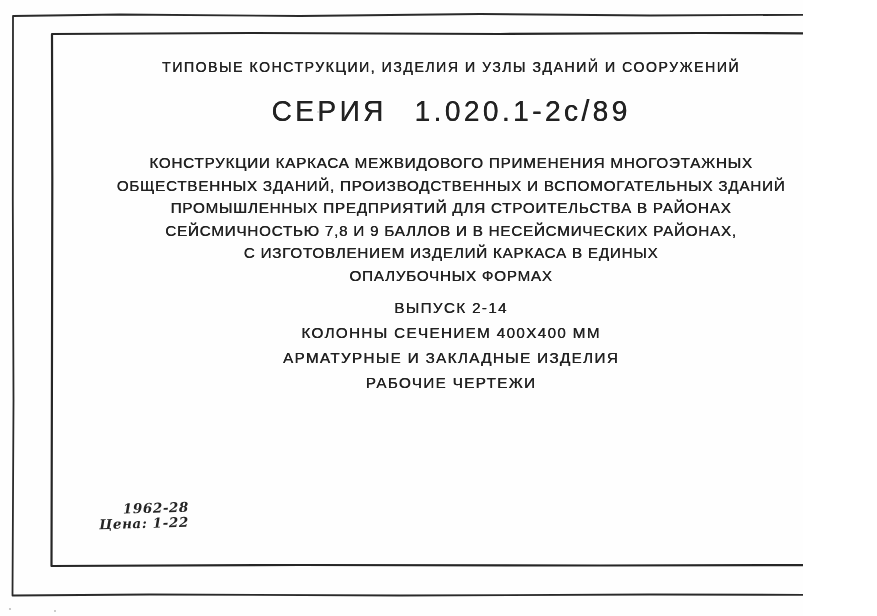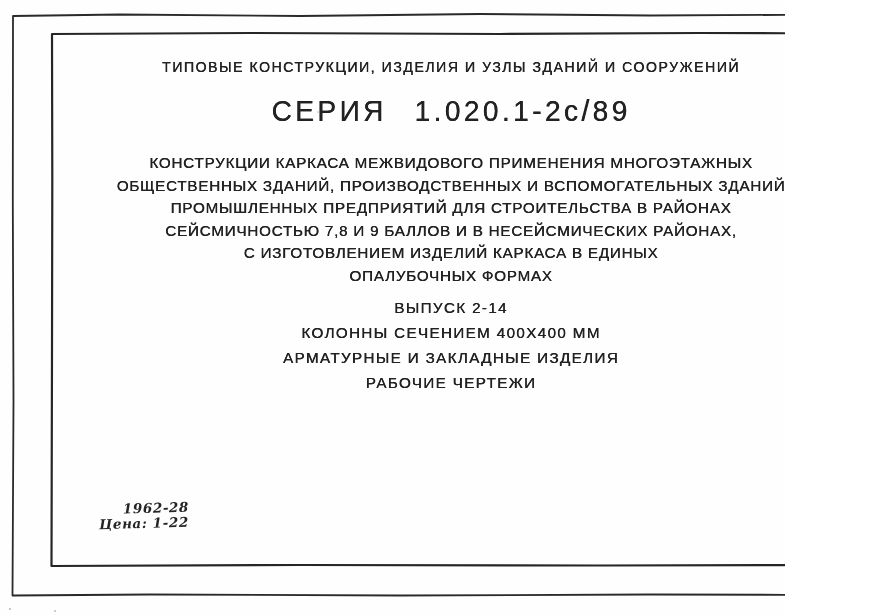--- a/index.html
+++ b/index.html
@@ -8,20 +8,21 @@
     background: #ffffff;
   }
   .paper {
     position: relative;
     width: 785px;
     height: 616px;
     background: #fefefe;
     overflow: hidden;
     font-family: "Liberation Sans", sans-serif;
     color: #1f1f1f;
+    padding-left: 18px;
   }
   .borders {
     position: absolute;
     left: 0;
     top: 0;
     width: 877px;
     height: 616px;
   }
   .txt {
     position: absolute;

